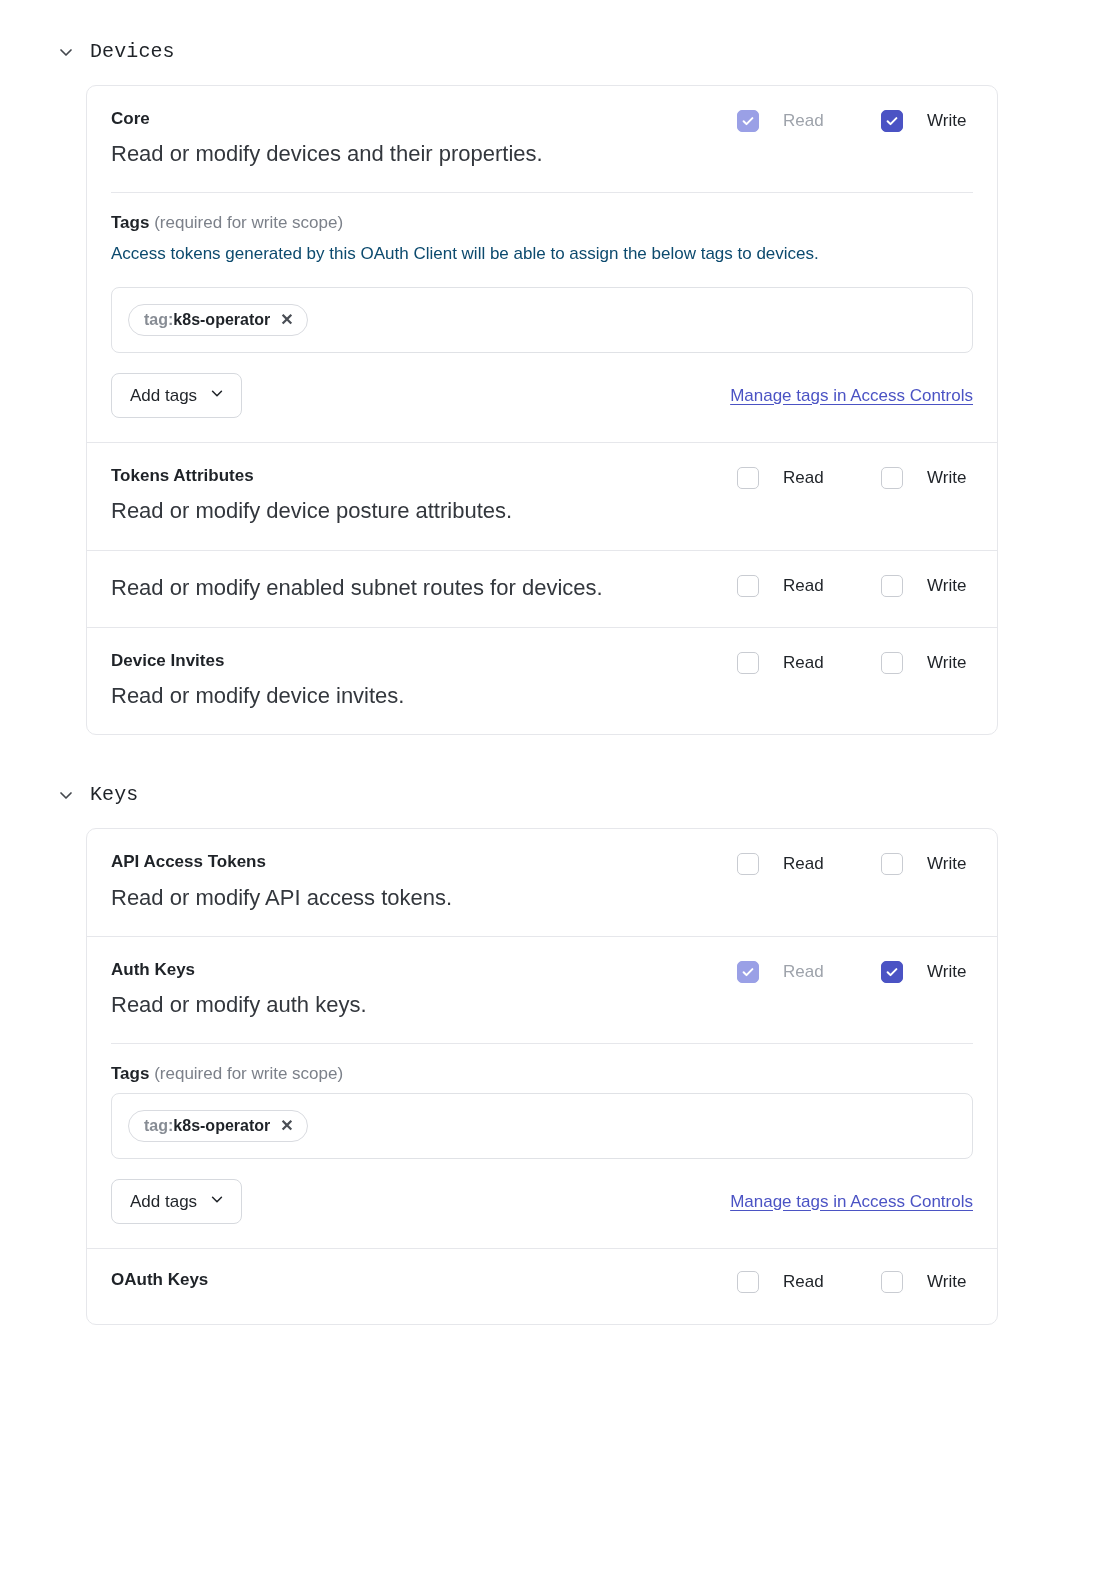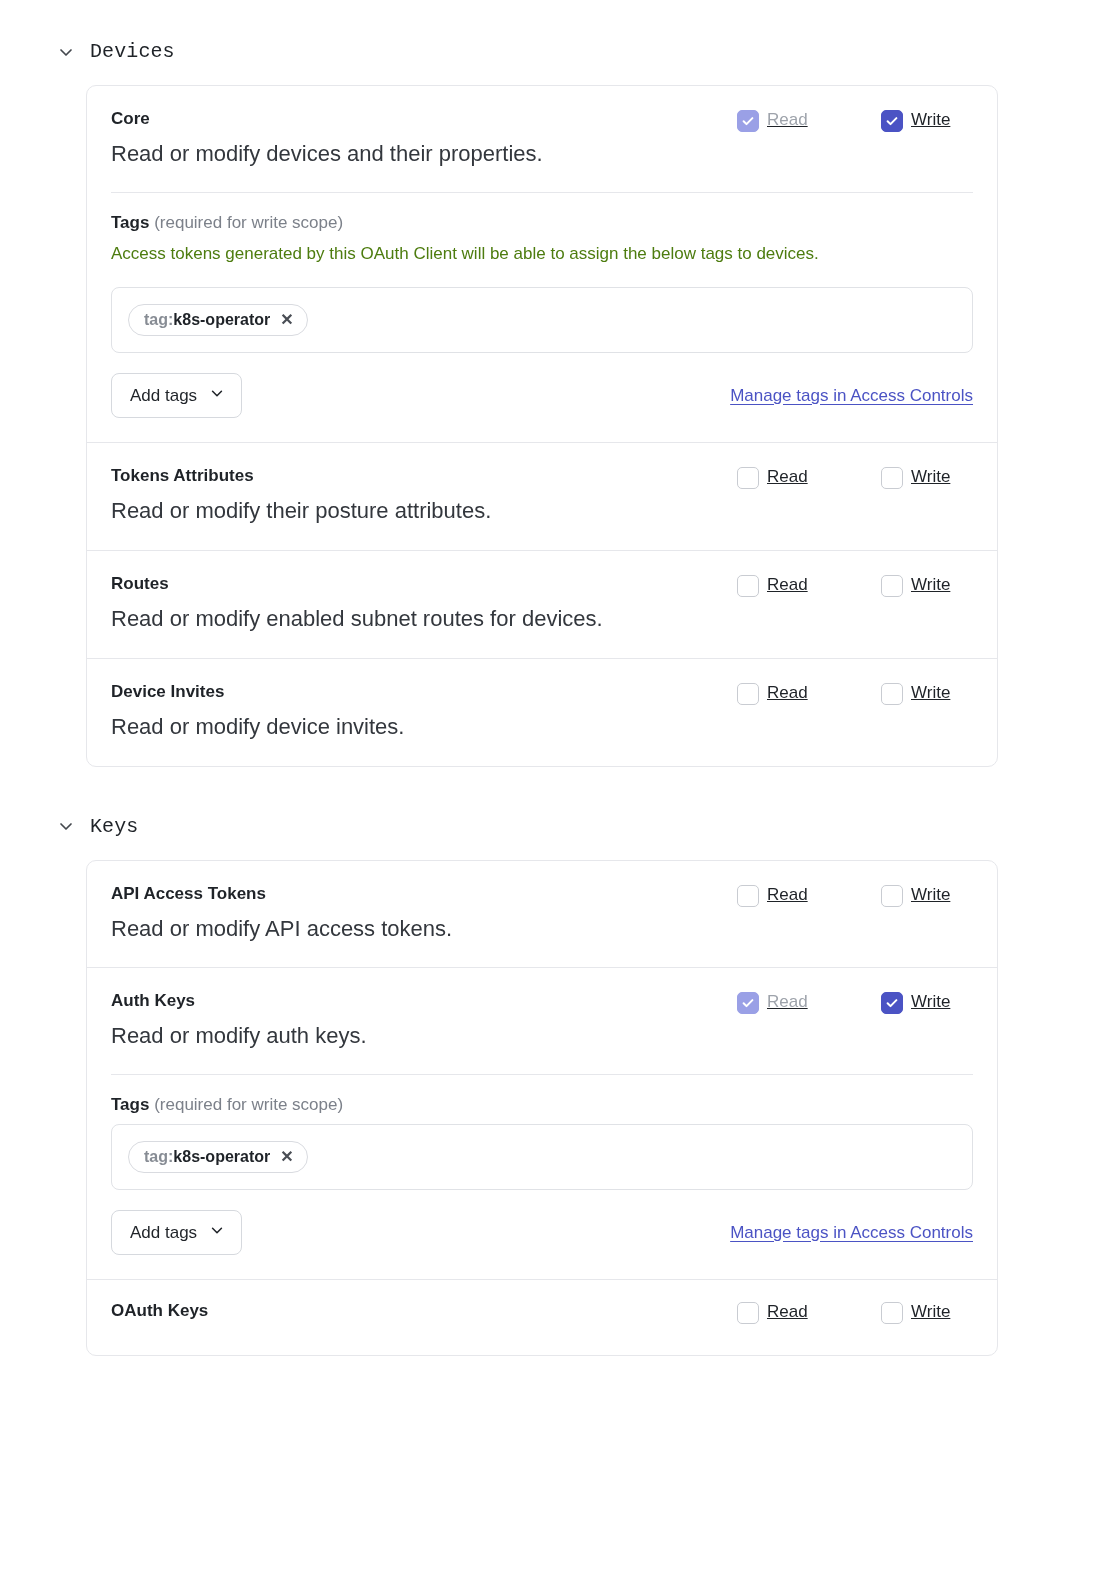--- a/index.html
+++ b/index.html
@@ -82,24 +82,24 @@
   .checks {
     display: flex;
     align-items: flex-start;
     gap: 52px;
     flex: 0 0 auto;
     padding-top: 2px;
     margin-left: 24px;
   }
   .check {
     display: flex;
-    gap: 8px;
+    align-items: center;
+    gap: 24px;
     width: 92px;
     cursor: pointer;
-    text-decoration: underline;
   }
   .box {
     width: 22px;
     height: 22px;
     border-radius: 5px;
     border: 1.5px solid #c9ccd2;
     background: #fff;
     flex: 0 0 auto;
     display: flex;
     align-items: center;
@@ -129,21 +129,21 @@
   }
   .tags-title {
     font-size: 17px;
     color: #1f2328;
     margin-bottom: 9px;
   }
   .tags-title b { font-weight: 700; }
   .tags-title .req { color: #7c818a; font-weight: 400; }
   .tags-desc {
     font-size: 17px;
-    color: #4d7c0f;
+    color: #0c4a6e;
     line-height: 1.38;
     margin-bottom: 22px;
     max-width: 850px;
   }
   .tag-input-box {
     border: 1px solid #e0e2e6;
     border-radius: 8px;
     padding: 14px 16px;
     min-height: 66px;
     display: flex;
@@ -267,39 +267,38 @@
           </span>
         </button>
         <a class="manage-link">Manage tags in Access Controls</a>
       </div>
     </div>
 
     <div class="scope-row">
       <div class="scope-top">
         <div class="scope-text">
           <div class="scope-name">Tokens Attributes</div>
-          <div class="scope-desc">Read or modify their posture attributes.</div>
+          <div class="scope-desc">Read or modify device posture attributes.</div>
         </div>
         <div class="checks">
           <label class="check">
             <span class="box"></span>
             <span class="check-label">Read</span>
           </label>
           <label class="check">
             <span class="box"></span>
             <span class="check-label">Write</span>
           </label>
         </div>
       </div>
     </div>
 
     <div class="scope-row">
       <div class="scope-top">
         <div class="scope-text">
-          <div class="scope-name">Routes</div>
           <div class="scope-desc">Read or modify enabled subnet routes for devices.</div>
         </div>
         <div class="checks">
           <label class="check">
             <span class="box"></span>
             <span class="check-label">Read</span>
           </label>
           <label class="check">
             <span class="box"></span>
             <span class="check-label">Write</span>

